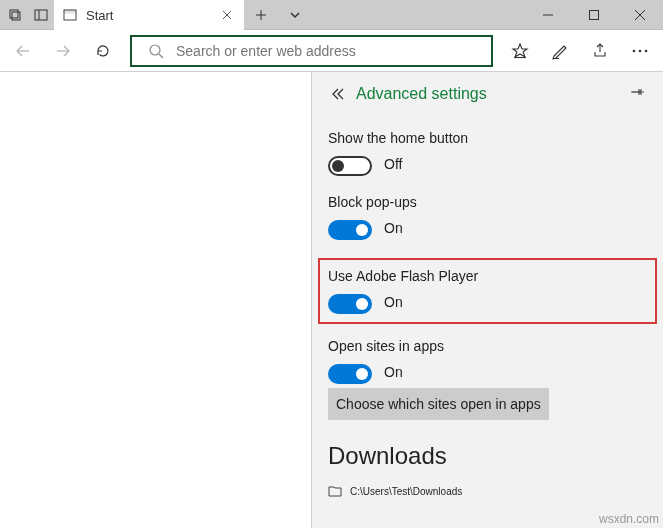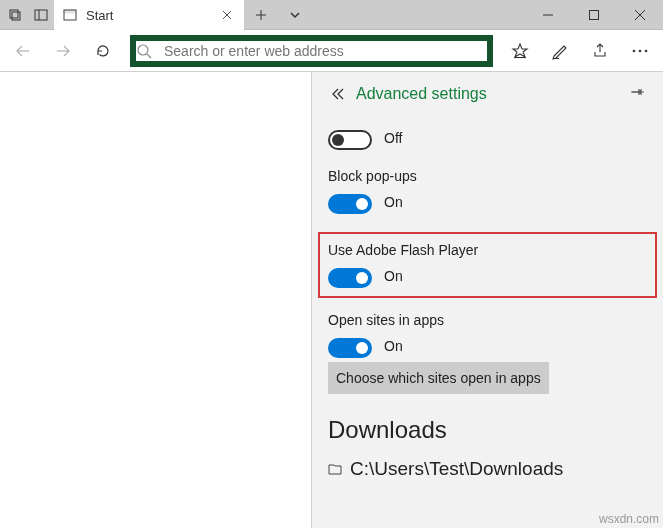--- a/index.html
+++ b/index.html
@@ -65,24 +65,24 @@
   }
   .tool-btn {
     width:38px;height:36px;
     display:flex;align-items:center;justify-content:center;
     color:#333;
   }
   .tool-btn.disabled { color:#b0b0b0; }
   .addressbar {
     flex:1;
     height:32px;
-    border:6px solid #14532d;
+    border:2px solid #14532d;
     margin:0 6px;
     display:flex;align-items:center;
-    padding:0 0;
+    padding:0 16px;
     background:#fff;
   }
   .addressbar .search-ph {
     color:#8a8a8a;
     font-size:14px;
     flex:1;
     border:none;outline:none;background:transparent;
     font-family:inherit;
   }
   .addressbar svg { width:16px;height:16px;color:#8a8a8a;margin-right:10px;}
@@ -140,21 +140,21 @@
     background:#cccccc;
     padding:8px 8px;
     font-size:14px;
     color:#222;
     margin-top:4px;
     border:none;
     font-family:inherit;
   }
 
   .section-heading { font-size:24px; font-weight:400; color:#222; margin:22px 0 14px 0;}
-  .path-row { display:flex;align-items:center;gap:8px;font-size:19px;color:#222; margin-top:12px;}
+  .path-row { display:flex;align-items:center;gap:8px;font-size:10px;color:#222; margin-top:12px;}
   .path-row svg { width:14px;height:14px;color:#444; flex-shrink:0;}
 
   .watermark {
     position:absolute;right:4px;bottom:2px;
     font-size:12px;color:#999;pointer-events:none;
   }
 </style>
 </head>
 <body>
 
@@ -292,20 +292,21 @@
             <line x1="3" y1="6" x2="0" y2="6" opacity="0"></line>
             <path d="M2 6 L10 6 M10 3 L10 9 M10 6 L15 6" transform="rotate(0 8 8)"></path>
           </svg>
 
       </div>
     </div>
 
     <div class="panel-body">
 
       <div class="setting">
+        <div class="setting-label">Show the home button</div>
         <div class="toggle">
           <div class="toggle-switch off">
               <div class="knob"></div>
             </div>
           <span class="toggle-text">Off</span>
         </div>
       </div>
 
       <div class="setting">
         <div class="setting-label">Block pop-ups</div>

